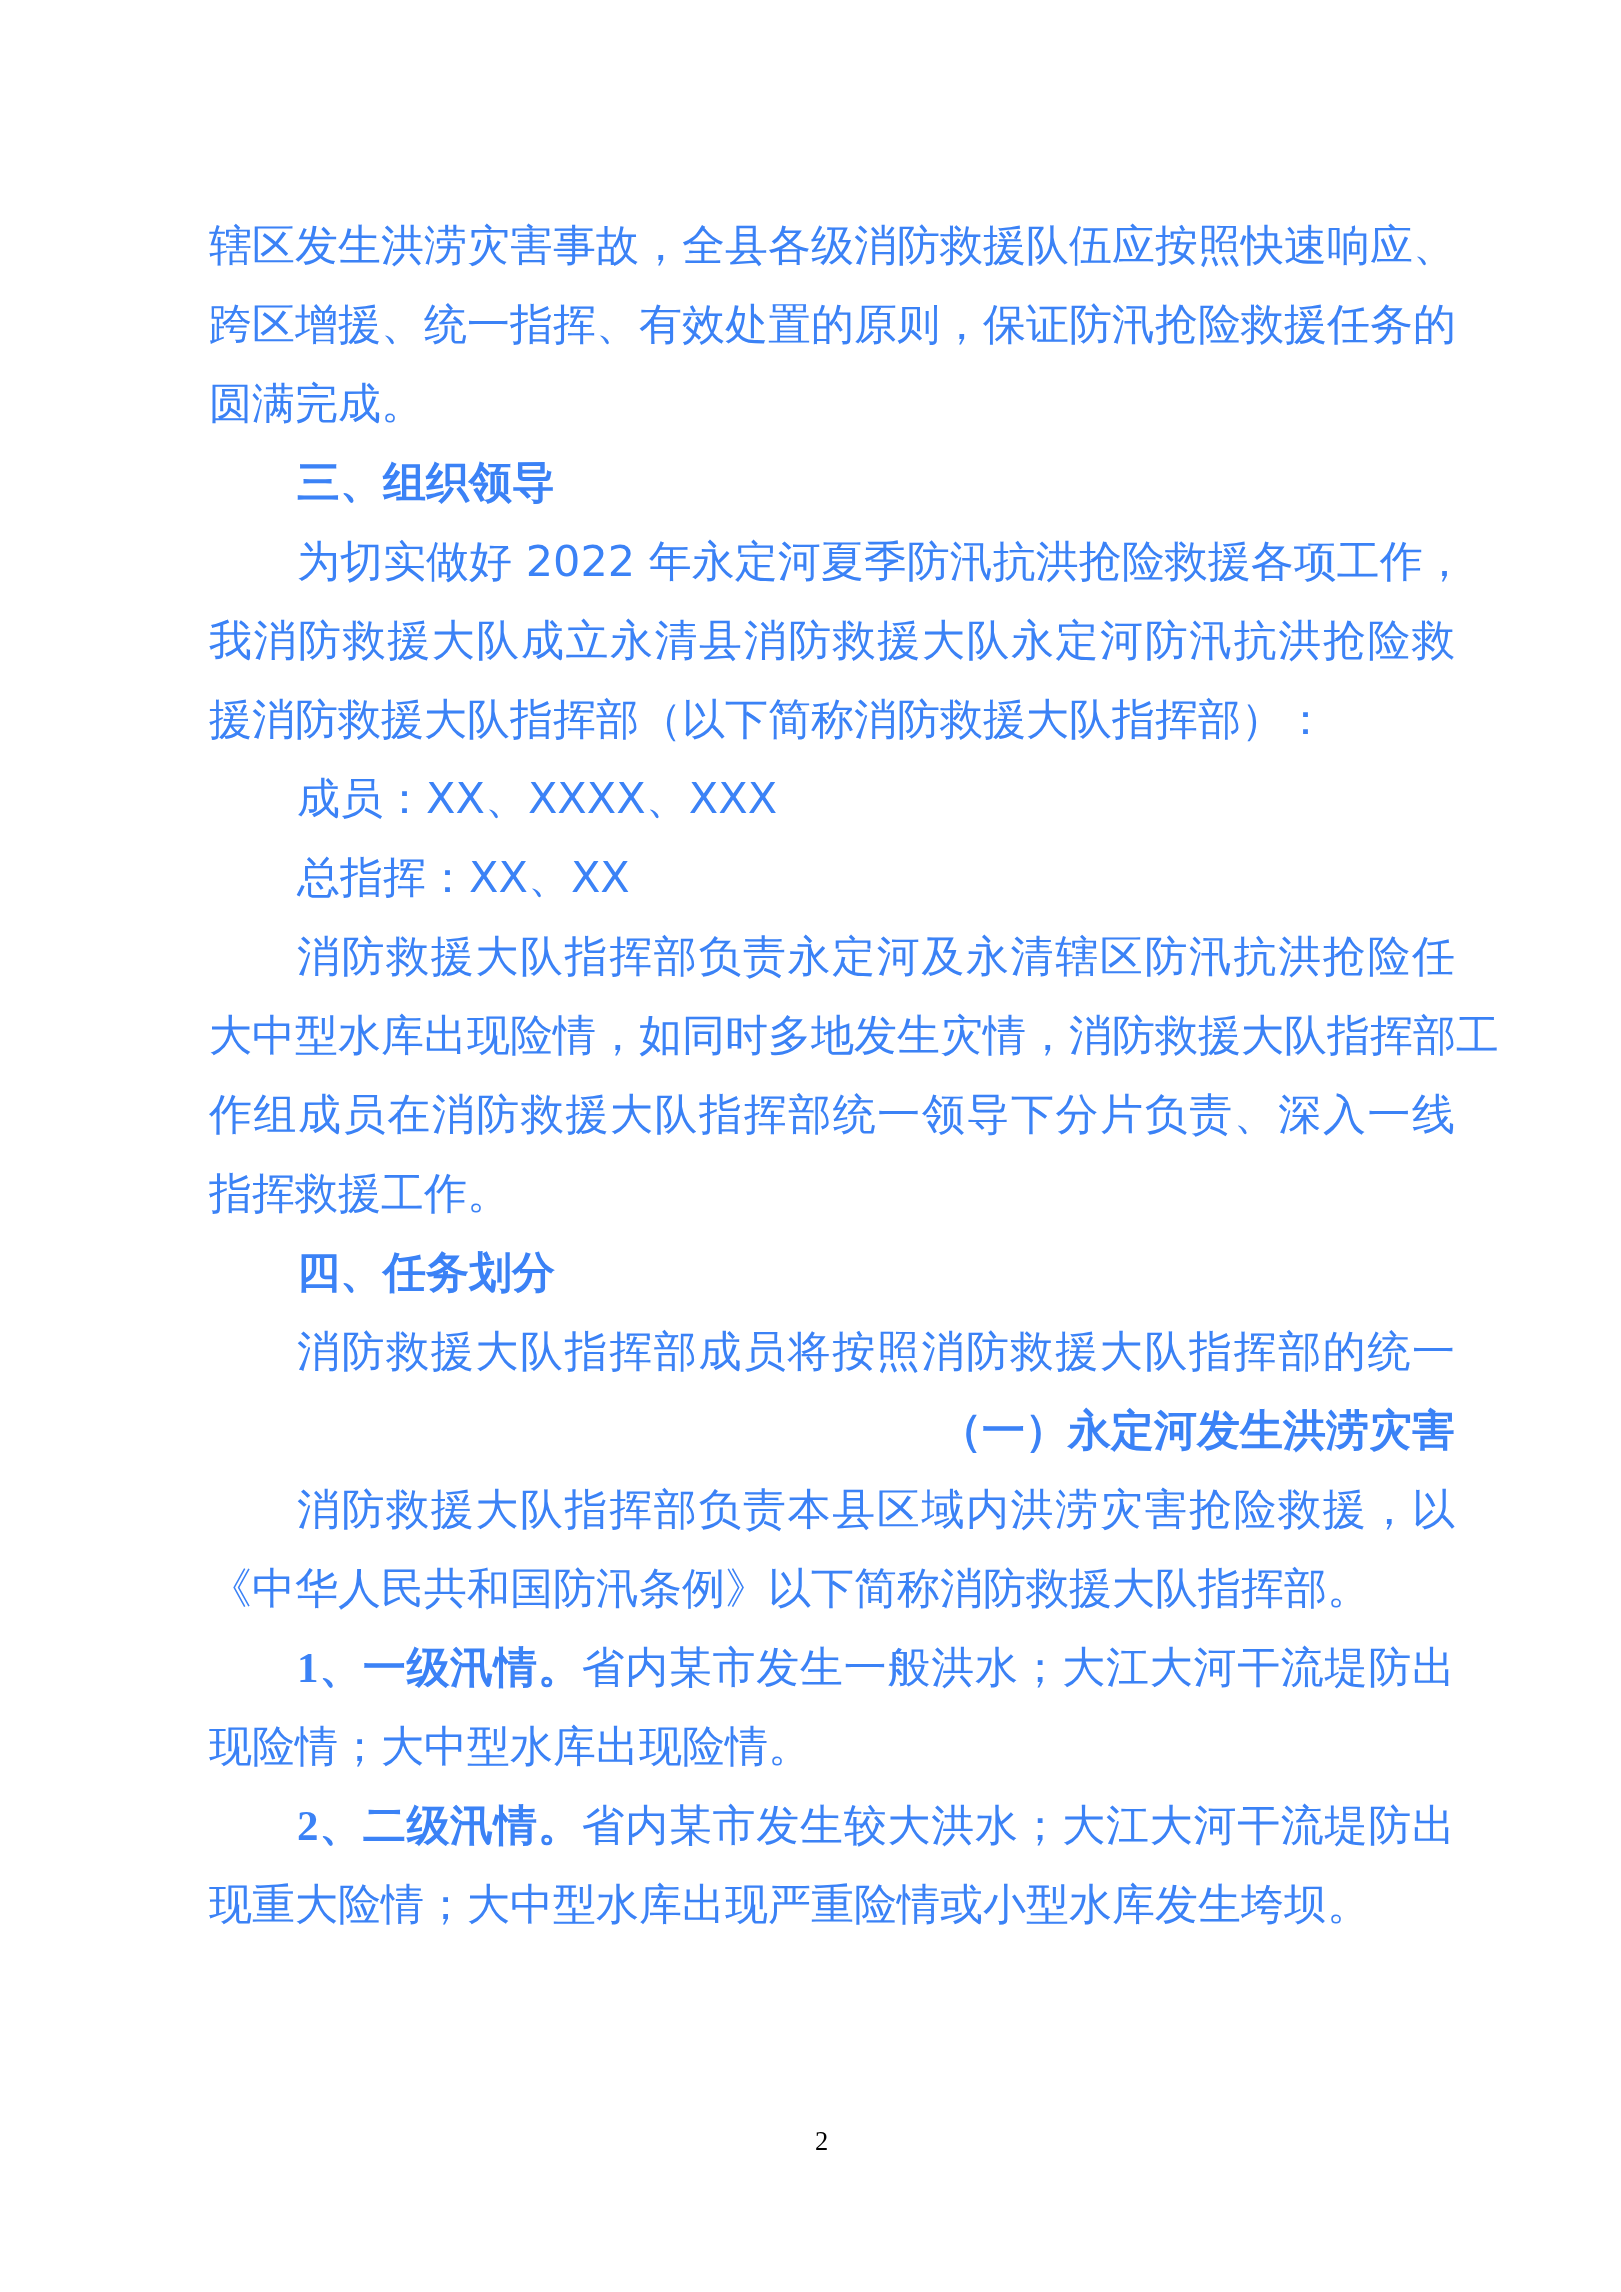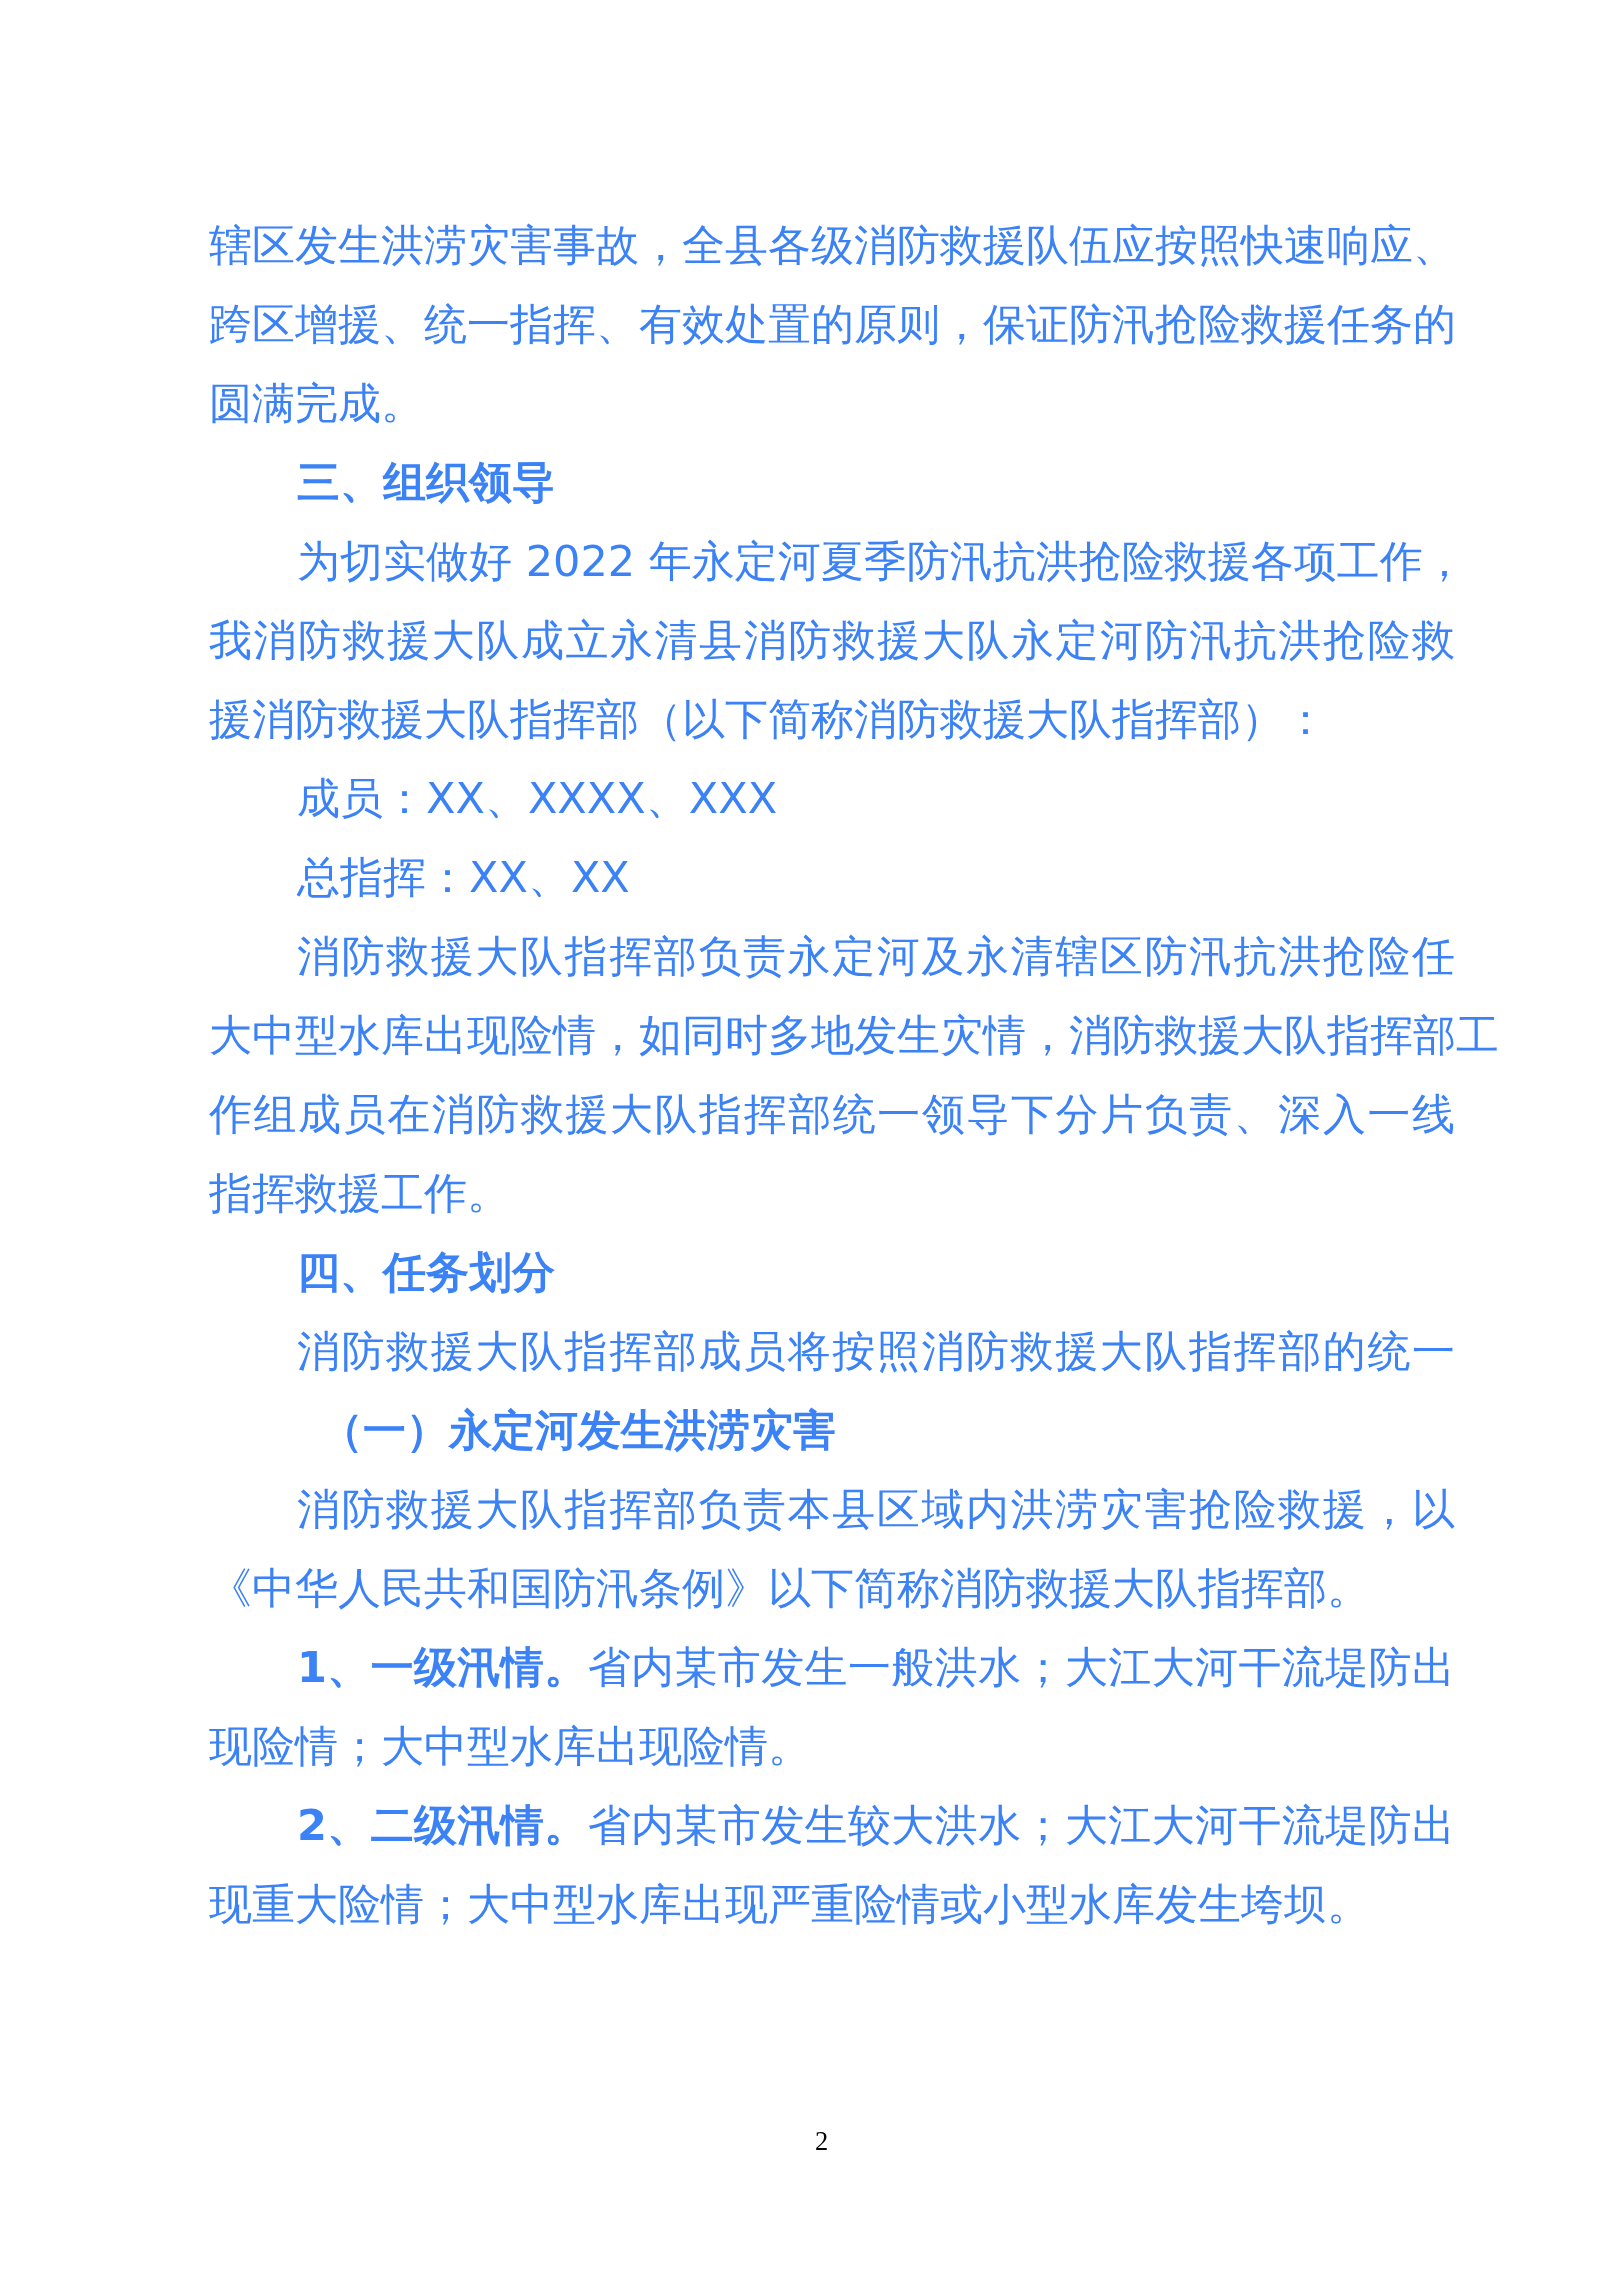--- a/index.html
+++ b/index.html
@@ -27,22 +27,22 @@
       height: 79px;
       white-space: nowrap;
       text-align: left;
     }
     .line.justify {
       text-align: justify;
       text-align-last: justify;
       text-justify: inter-character;
     }
     .line.indent { padding-left: 88px; }
-    .line.sub-indent { padding-left: 111px; }
-    .bold { font-weight: bold; }
+    .line.sub-indent { padding-left: 111px; text-align: right; }
+    .bold { font-weight: bold; font-family: Liberation Serif, serif; }
     .page-number {
       position: absolute;
       left: 804px;
       top: 2127px;
       width: 35px;
       text-align: center;
       font-family: "Liberation Serif", serif;
       font-size: 26.5px;
       line-height: 29px;
       color: #000000;

